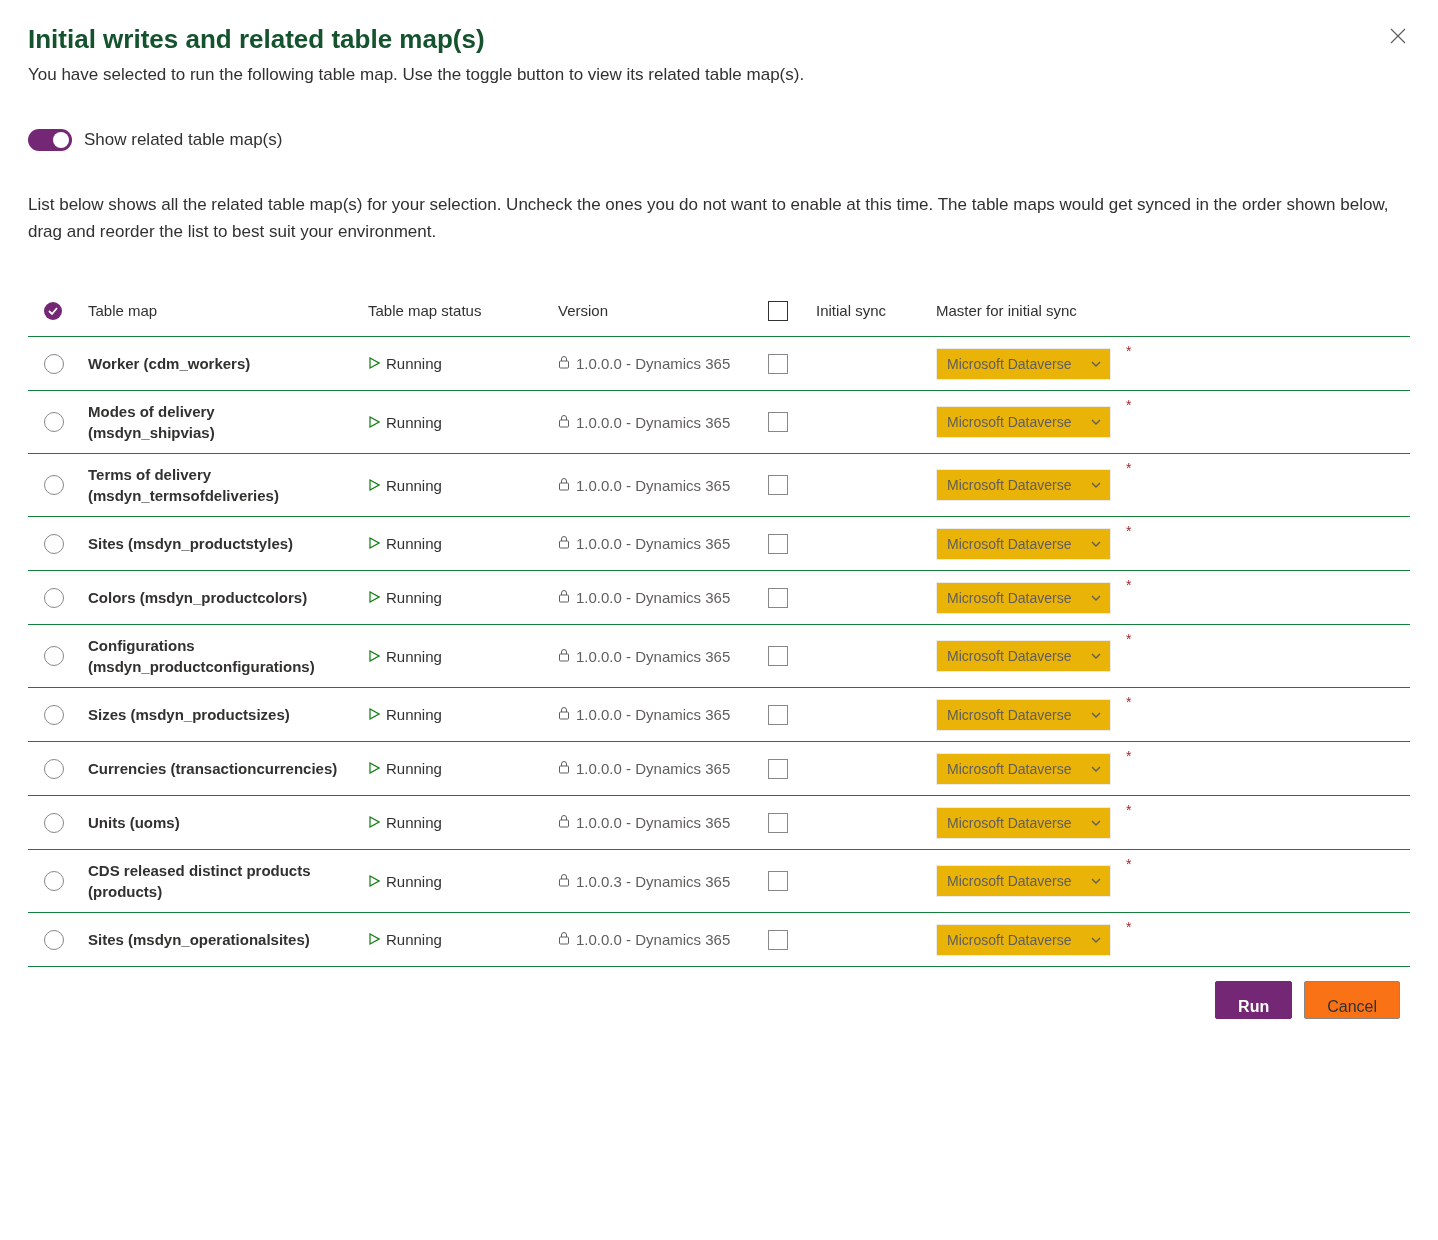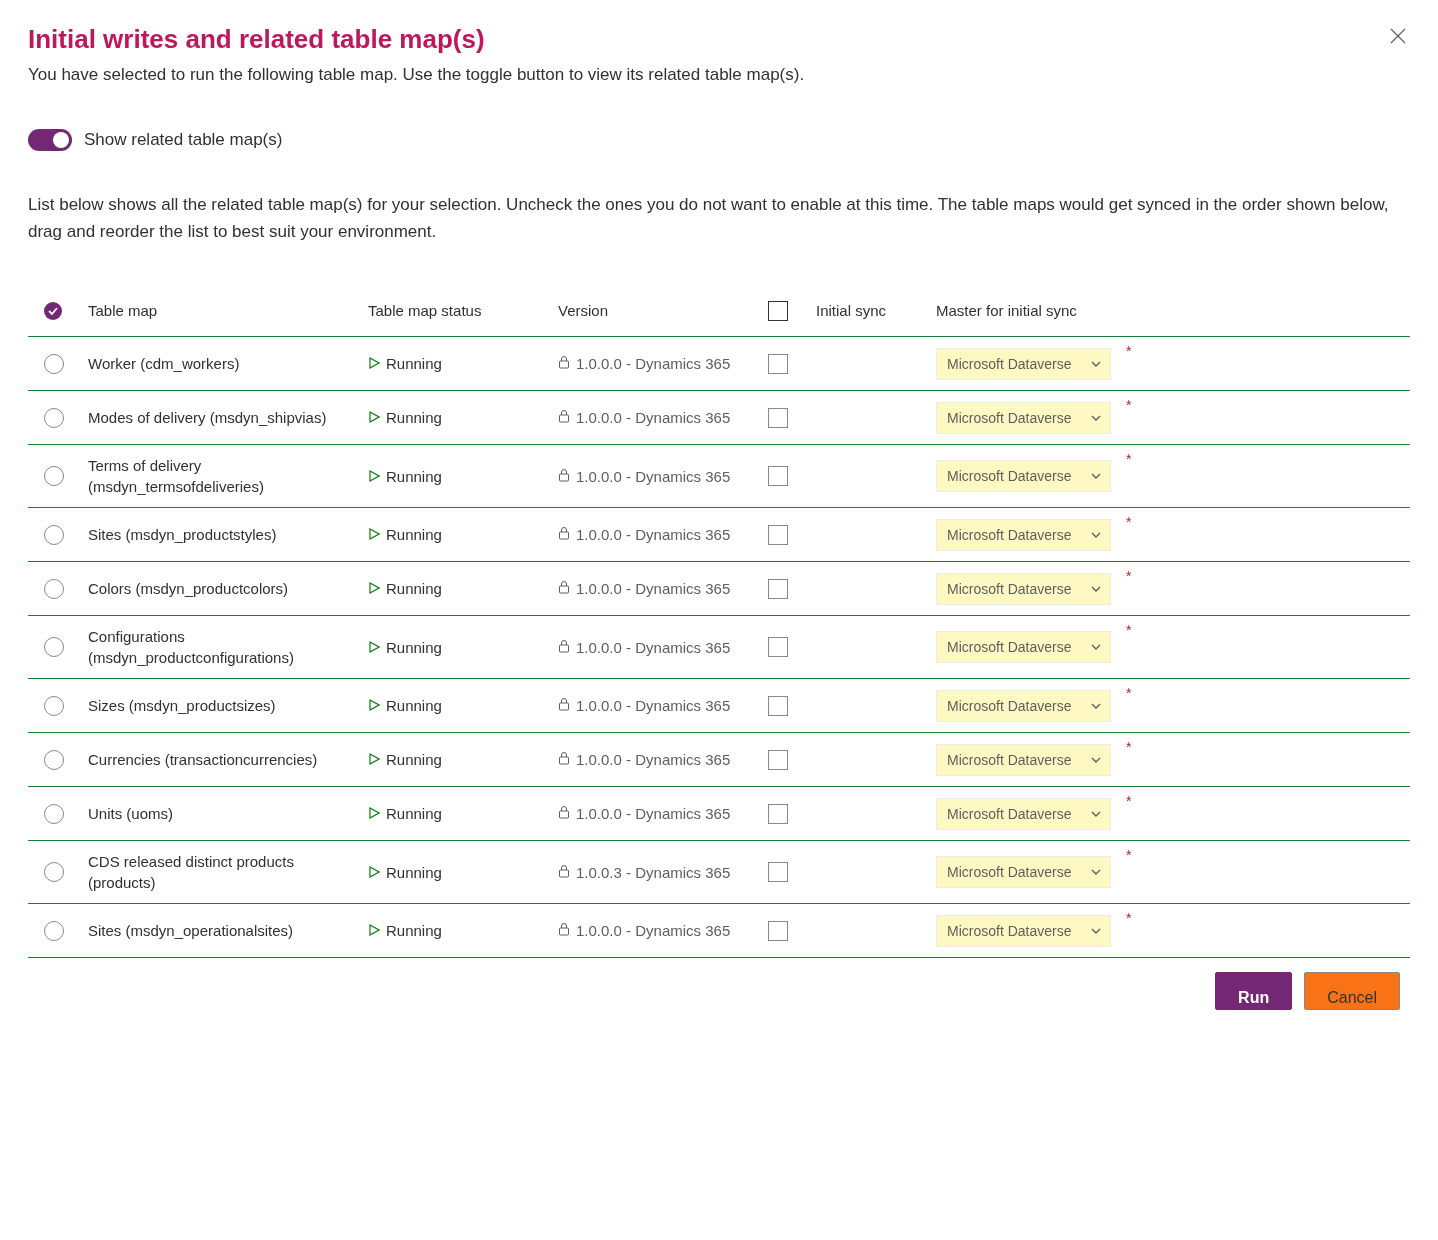--- a/index.html
+++ b/index.html
@@ -1,51 +1,51 @@
 <!DOCTYPE html>
 <html><head>
   <meta charset="utf-8">
   <style>
     * { box-sizing: border-box; margin: 0; padding: 0; }
     body { font-family: "Segoe UI", Tahoma, sans-serif; color: #323130; background: #fff; padding: 24px 28px; }
 
     .header { display: flex; justify-content: space-between; align-items: flex-start; }
-    .heading { font-size: 26px; font-weight: 600; color: #be185d; }
+    .heading { font-size: 26px; font-weight: 600; color: #14532d; }
     .close-btn { background: none; border: none; cursor: pointer; padding: 4px; color: #605e5c; }
     .subheading { font-size: 17px; color: #323130; margin-top: 10px; }
 
     .toggle-row { display: flex; align-items: center; gap: 12px; margin-top: 44px; }
     .toggle { width: 44px; height: 22px; background: #742774; border-radius: 11px; position: relative; cursor: pointer; }
     .toggle-knob { position: absolute; width: 16px; height: 16px; background: #fff; border-radius: 50%; top: 3px; right: 3px; }
     .toggle-label { font-size: 17px; color: #323130; }
 
     .desc { font-size: 17px; color: #323130; margin-top: 40px; line-height: 1.6; }
 
     .table { margin-top: 40px; width: 100%; }
     .thead, .trow { display: grid; grid-template-columns: 60px 280px 190px 210px 48px 120px 190px 20px; align-items: center; border-bottom: 1px solid #15803d; }
     .thead { height: 52px; font-size: 15px; color: #323130; }
     .trow { min-height: 54px; padding: 10px 0; font-size: 15px; color: #323130; }
 
     .hdr-check-icon { width: 18px; height: 18px; background: #742774; border-radius: 50%; display: inline-flex; align-items: center; justify-content: center; margin-left: 16px; }
     .hdr-check-icon svg { width: 10px; height: 10px; }
 
     .radio-circle { width: 20px; height: 20px; border: 1px solid #8a8886; border-radius: 50%; margin-left: 16px; cursor: pointer; }
 
-    .name-cell { padding-right: 30px; line-height: 1.4; }
+    .name-cell { padding-right: 30px; line-height: 1.4; font-weight: bold; }
 
     .status-cell { display: flex; align-items: flex-start; gap: 6px; }
     .run-icon svg { width: 12px; height: 12px; }
 
     .version-cell { display: flex; align-items: center; gap: 6px; color: #605e5c; }
     .lock-icon svg { width: 12px; height: 14px; }
 
     .checkbox { width: 20px; height: 20px; border: 1px solid #8a8886; background: #fff; cursor: pointer; }
     .hdr-checkbox { width: 20px; height: 20px; border: 1px solid #323130; background: #fff; cursor: pointer; }
 
-    .select-master { display: flex; align-items: center; justify-content: space-between; background: #fef9c3; border: 1px solid #edebe9; width: 175px; height: 32px; padding: 0 8px 0 10px; color: #605e5c; font-size: 14px; cursor: pointer; }
+    .select-master { display: flex; align-items: center; justify-content: space-between; background: #eab308; border: 1px solid #edebe9; width: 175px; height: 32px; padding: 0 8px 0 10px; color: #605e5c; font-size: 14px; cursor: pointer; }
     .select-master svg { width: 12px; height: 12px; }
 
     .req-asterisk { color: #a4262c; font-size: 14px; align-self: flex-start; margin-top: -4px; }
 
     .footer { display: flex; justify-content: flex-end; gap: 12px; margin-top: 14px; padding-right: 10px; }
     .btn { height: 38px; padding: 16px 22px; font-size: 16px; border-radius: 2px; cursor: pointer; border: 1px solid transparent; }
     .btn-primary { background: #742774; color: #fff; border-color: #742774; font-weight: 600; }
     .btn-secondary { background: #f97316; color: #323130; border-color: #8a8886; }
   </style>
 </head>

